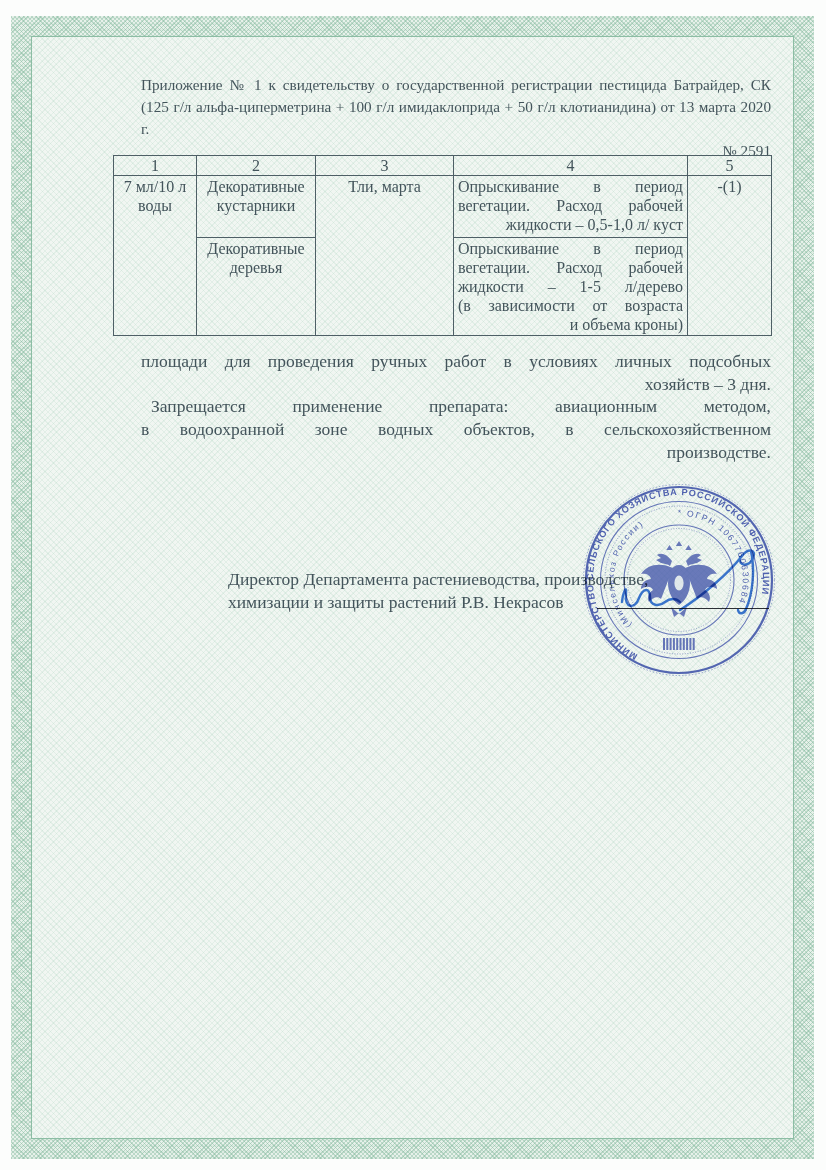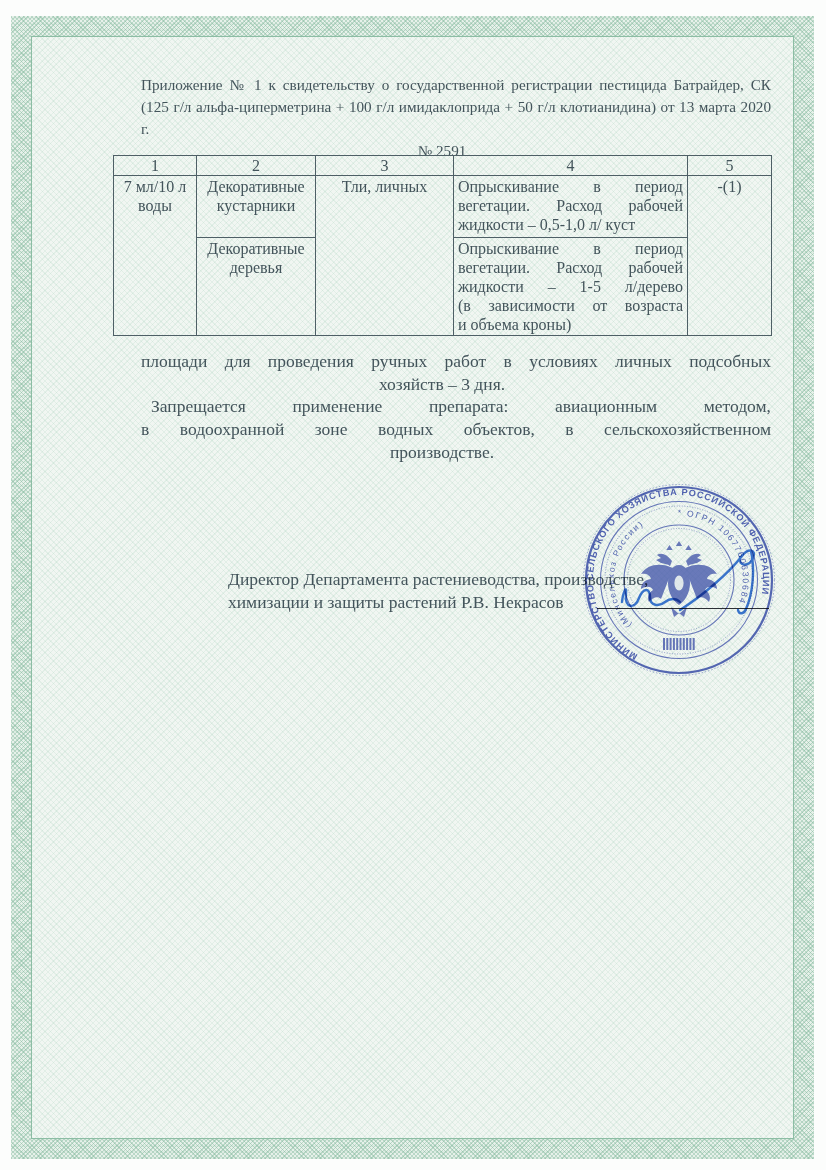--- a/index.html
+++ b/index.html
@@ -23,32 +23,32 @@
     background-color:#f1f6f2;
     background-image:
       repeating-linear-gradient(45deg, rgba(150,200,175,.17) 0 1px, transparent 1px 4px),
       repeating-linear-gradient(135deg, rgba(150,200,175,.17) 0 1px, transparent 1px 4px);
   }
   .content{position:absolute;inset:0;z-index:2;}
 
   
   .header-block{position:absolute;left:113px;top:74px;width:658px;font-size:15.2px;line-height:22px;}
   .jline{text-align:justify;text-align-last:justify;padding-left:28px;}
-  .lline{text-align:center;}
+  .lline{text-align:right;}
 
   
   .reg-table{position:absolute;left:113px;top:155px;width:658px;border-collapse:collapse;table-layout:fixed;font-size:16px;line-height:19px;}
   .reg-table th,.reg-table td{border:1.6px solid #4e5f66;vertical-align:top;padding:1px 4px;font-weight:normal;}
   .reg-table th{height:19px;text-align:center;padding:0;}
   .c-center{text-align:center;}
   .row-1{height:62px;}
   .row-2{height:95px;}
   .cell-app{padding:1px 5px;}
   .cline{text-align:justify;text-align-last:justify;}
-  .cline-last{text-align:left;}
+  .cline-last{text-align:right;}
 
   
   .para{position:absolute;left:113px;width:658px;font-size:17.5px;line-height:23px;}
   .para-safety{top:350px;}
   .para-prohibition{top:395px;}
   .indent{padding-left:38px;}
 
   
   .sig-block{position:absolute;left:228px;top:568px;width:470px;font-size:17.5px;line-height:22.5px;z-index:3;}
   .sig-rule{position:absolute;left:597px;top:608px;width:172px;height:0;border-top:1.6px solid #2b2f35;z-index:4;}
@@ -89,21 +89,21 @@
           <th>2</th>
           <th>3</th>
           <th>4</th>
           <th>5</th>
         </tr>
       </thead>
       <tbody>
         <tr class="row-1">
           <td class="c-center" rowspan="2">7 мл/10 л воды</td>
           <td class="c-center">Декоративные кустарники</td>
-          <td class="c-center" rowspan="2">Тли, личных</td>
+          <td class="c-center" rowspan="2">Тли, марта</td>
           <td class="cell-app">
             <div class="cline">Опрыскивание в период</div>
             <div class="cline">вегетации. Расход рабочей</div>
             <div class="cline-last">жидкости – 0,5-1,0 л/ куст</div>
           </td>
           <td class="c-center" rowspan="2">-(1)</td>
         </tr>
         <tr class="row-2">
           <td class="c-center">Декоративные деревья</td>
           <td class="cell-app">

